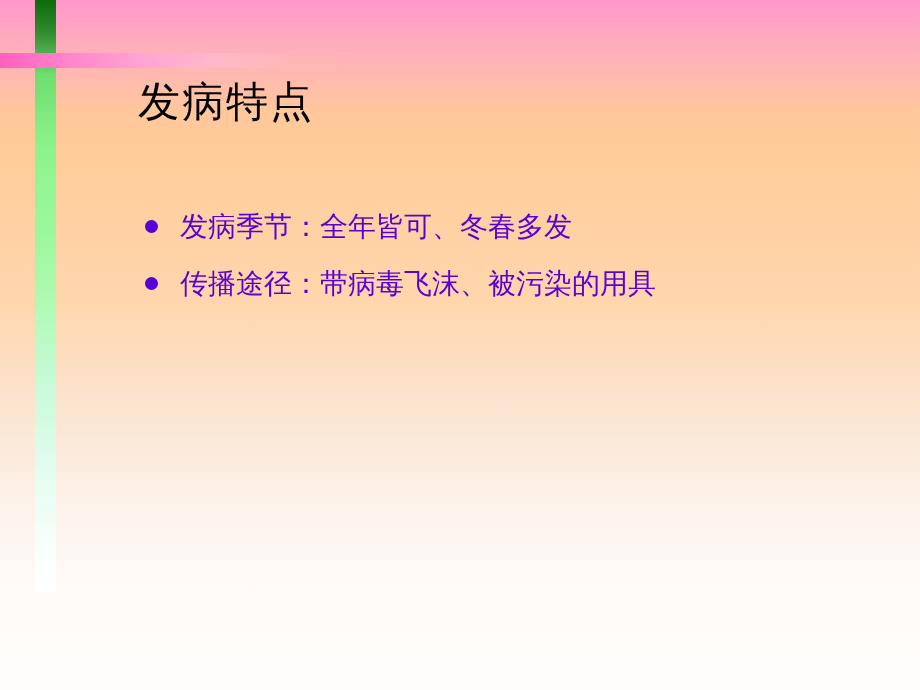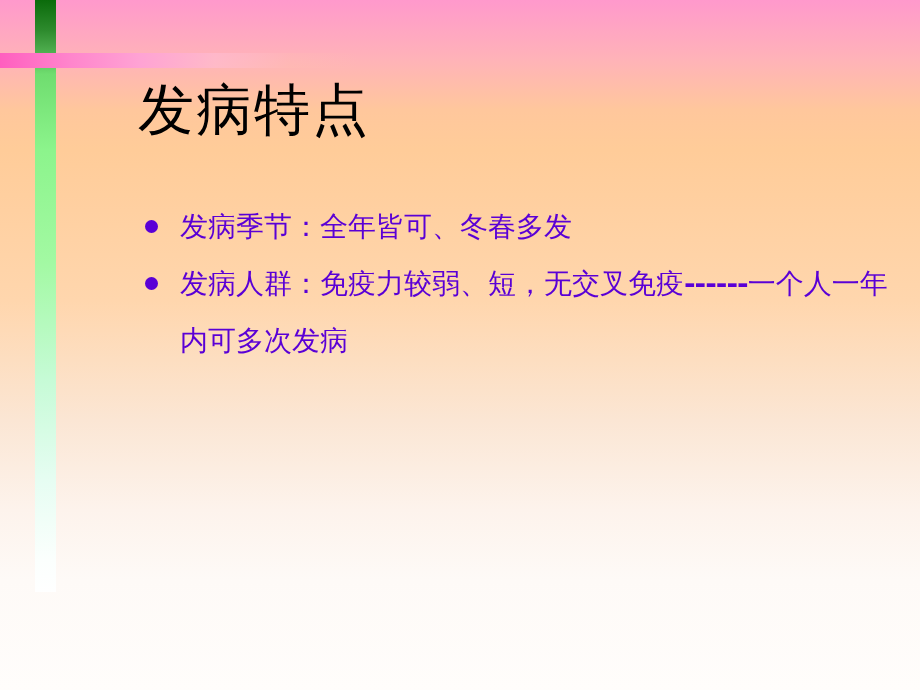--- a/index.html
+++ b/index.html
@@ -60,21 +60,21 @@
         rgba(255,190,215,0.55) 215px,
         rgba(255,205,175,0.12) 290px,
         rgba(255,205,153,0) 360px);
   }
 
   
   .title {
     position: absolute;
     left: 138px;
     top: 78px;
-    font-size: 56px;
+    font-size: 42px;
     line-height: 1.15;
     color: #000000;
     letter-spacing: 2px;
     white-space: nowrap;
     font-family: "DejaVu Serif", "Liberation Serif", serif;
   }
 
   
   .bullets {
     position: absolute;
@@ -125,20 +125,20 @@
   <div class="title">发病特点</div>
 
   <div class="bullets">
 
     <div class="bullet-row">
       <span class="bullet-dot"></span>
       <span class="bullet-text">发病季节：全年皆可、冬春多发</span>
     </div>
 
 
-
     <div class="bullet-row">
       <span class="bullet-dot"></span>
-      <span class="bullet-text"><span>发病人群：免疫力较弱、短，无交叉免疫</span><span class="dashes">------</span><span>一个人一年内可多次发病</span></span>
+      <span class="bullet-text">传播途径：带病毒飞沫、被污染的用具</span>
     </div>
+
 
   </div>
 </div>
 
 </body></html>

